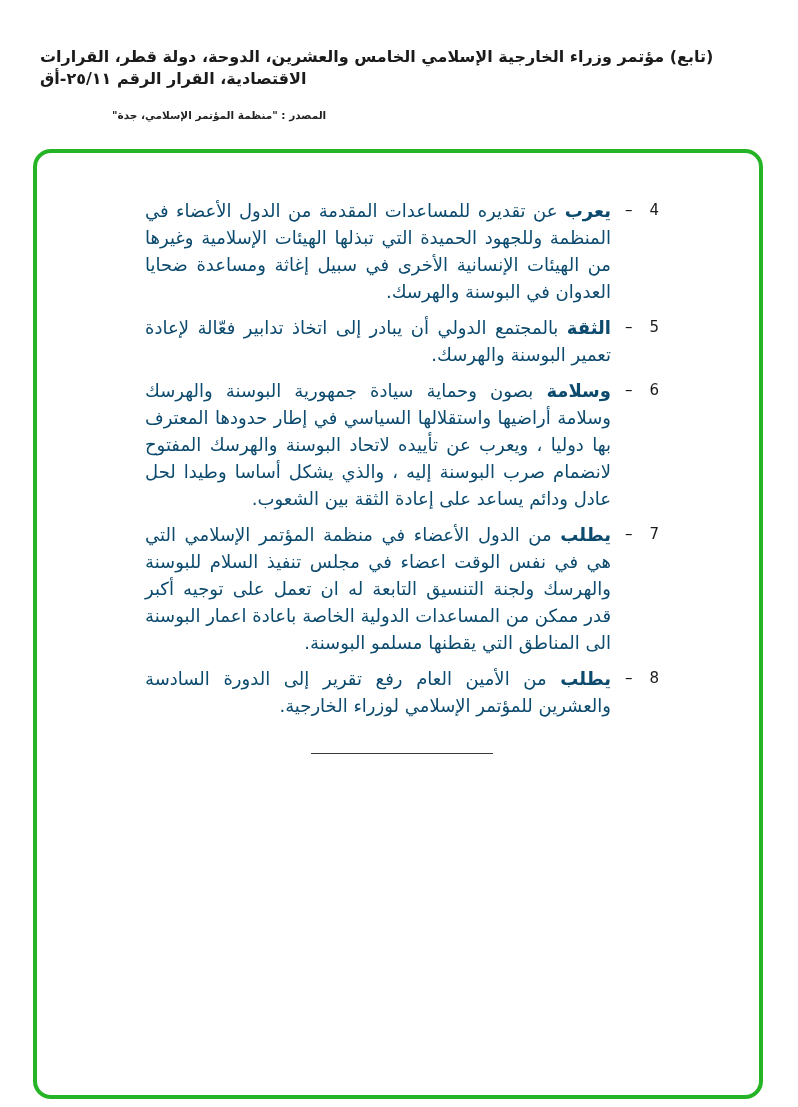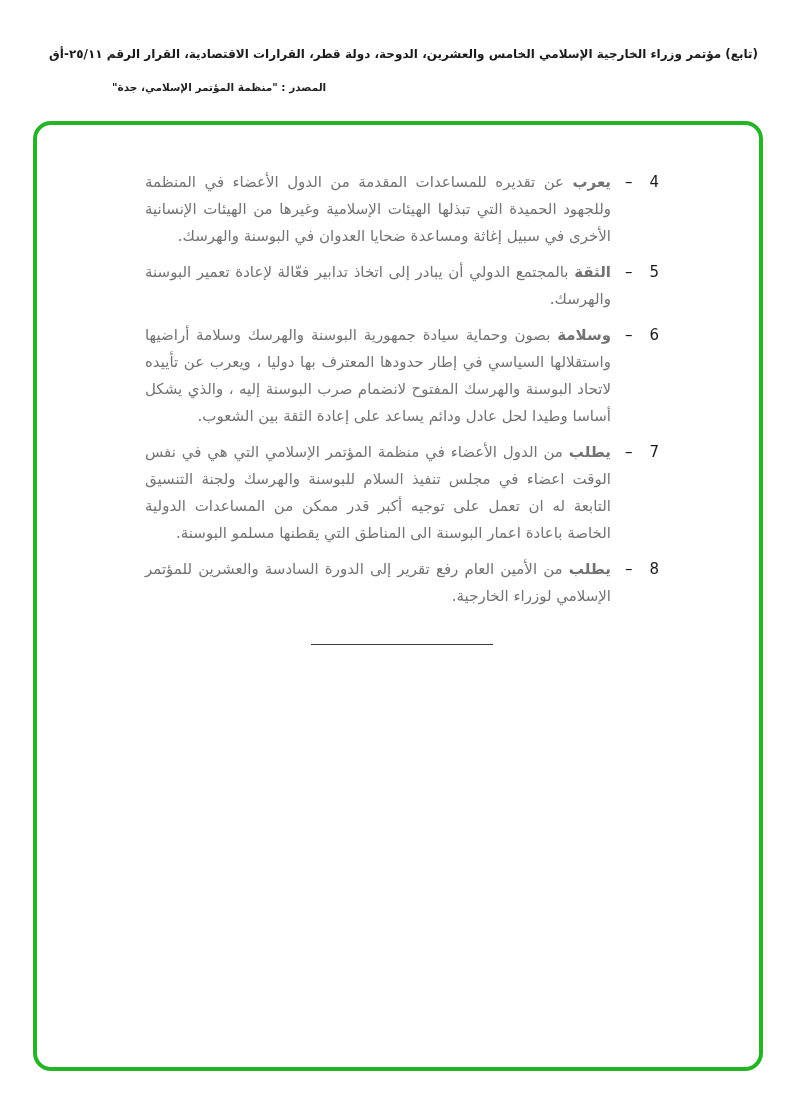--- a/index.html
+++ b/index.html
@@ -12,23 +12,23 @@
     position: relative;
     width: 798px;
     height: 1107px;
     background: #ffffff;
     overflow: hidden;
     color: #1b1b1b;
   }
   
   .hdr-line1 {
     direction: rtl;
-    text-align: right;
+    text-align: left;
     font-weight: bold;
-    font-size: 12px;
+    font-size: 16px;
     margin: 46px 40px 0 40px;
     letter-spacing: 0;
     line-height: 1.4;
   }
   .hdr-line2-wrap {
     text-align: left;
     padding-left: 112px;
     margin-top: 13px;
   }
   .hdr-source {
@@ -71,23 +71,23 @@
     margin-left: 14px;
     color: #1b1b1b;
   }
   .marker .num { font-weight: normal; }
   .marker .dash { font-weight: normal; }
   .itext {
     flex: 1 1 auto;
     margin: 0;
     direction: rtl;
     text-align: justify;
-    font-size: 15px;
+    font-size: 18px;
     line-height: 27px;
-    color: #737373;
+    color: #0c4a6e;
   }
   .lead {
     font-weight: bold;
   }
   
   .divider {
     width: 182px;
     border-top: 1.6px solid #3a3a3a;
     margin: 34px auto 0 auto;
   }

